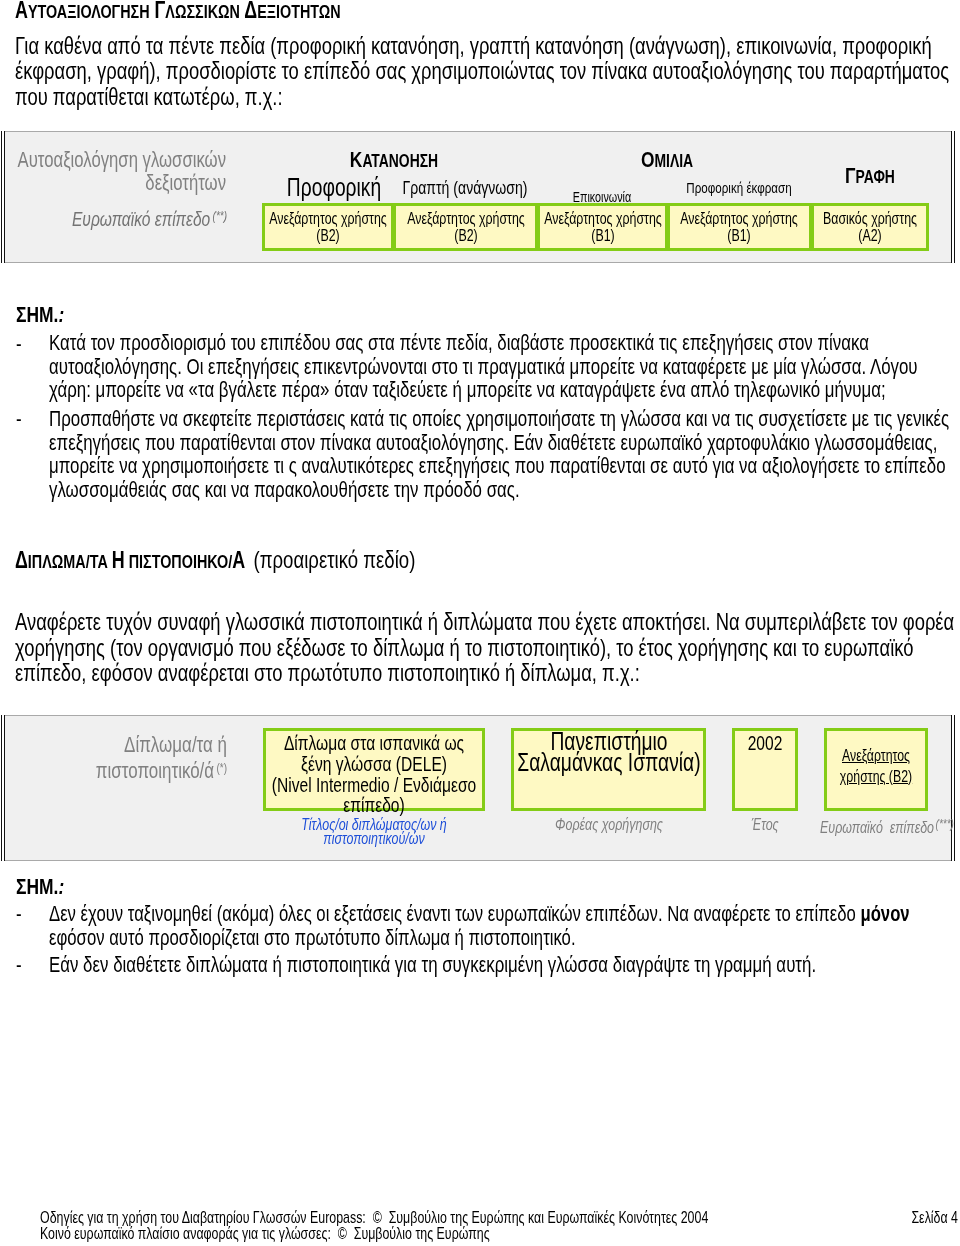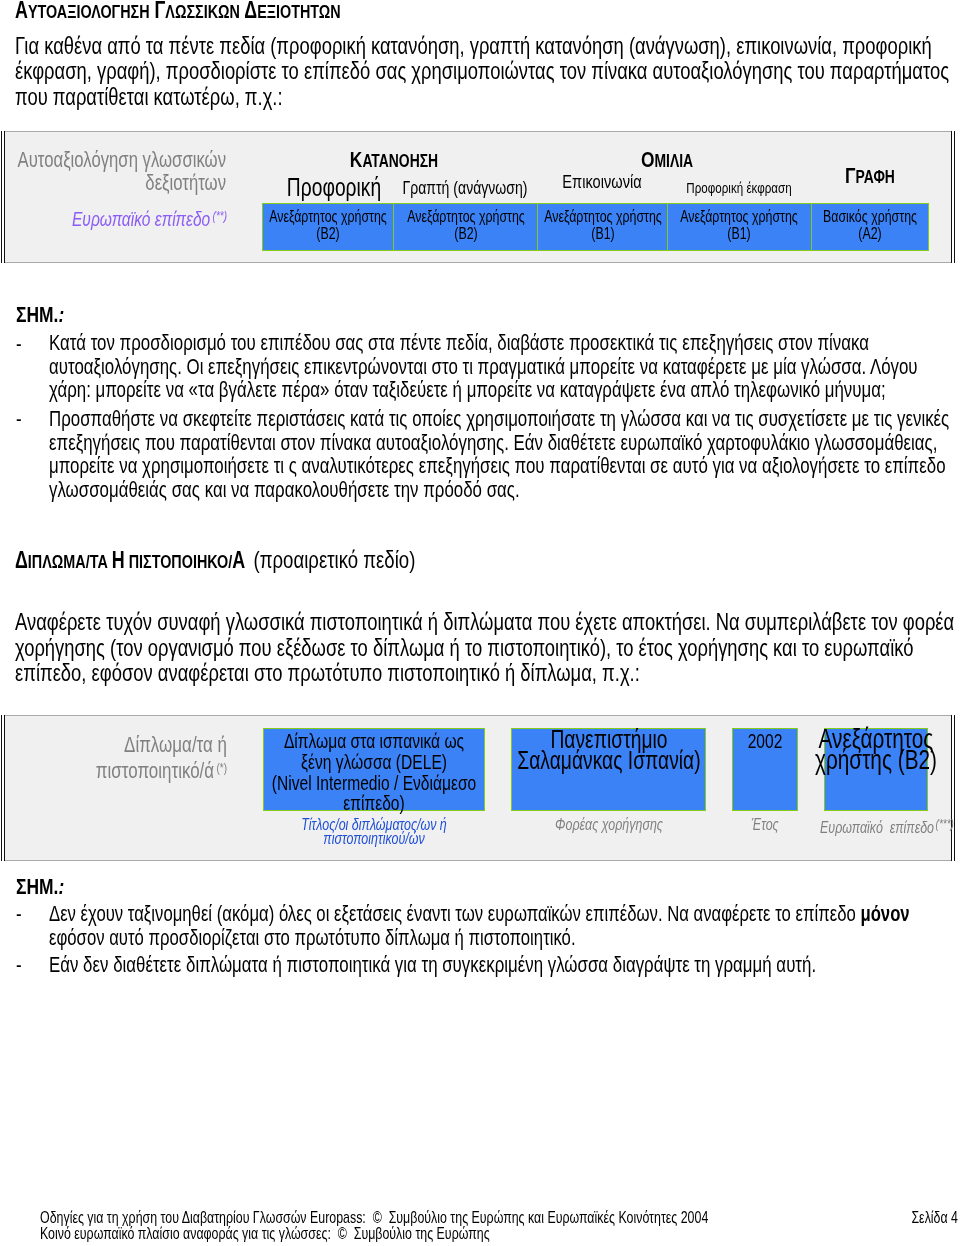--- a/index.html
+++ b/index.html
@@ -18,21 +18,21 @@
 
   .para{position:absolute;font-size:23.90px;line-height:25.4px;}
   .notepara{position:absolute;font-size:21.92px;line-height:23.45px;}
 
   .panel{position:absolute;background:#f0f0f0;border-top:1px solid #a9a9a9;border-bottom:1px solid #a9a9a9;}
   .panel::before{content:"";position:absolute;left:-4px;top:-1px;bottom:-1px;width:1px;background:#111;}
   .panel::after{content:"";position:absolute;left:-1px;top:-1px;bottom:-1px;width:1px;background:#111;}
   .pright::before{content:"";position:absolute;right:-4px;top:-1px;bottom:-1px;width:1px;background:#111;}
   .pright::after{content:"";position:absolute;right:-1px;top:-1px;bottom:-1px;width:1px;background:#111;}
 
-  .cell{position:absolute;box-sizing:border-box;border:1px solid #84cc16;background:#3b82f6;}
+  .cell{position:absolute;box-sizing:border-box;border:3px solid #84cc16;background:#fef9c3;}
   .note-label{position:absolute;font-weight:bold;font-size:22.65px;}
   .dash{position:absolute;font-size:21.92px;line-height:23.45px;}
   .ftr{position:absolute;font-size:16.10px;}
   .sup{font-size:12.99px;vertical-align:6px;padding-left:3px;}
   .cellinner{text-align:center;}
   .supc{font-size:13px;vertical-align:5px;padding-left:2px;}
 </style>
 </head>
 <body>
 
@@ -50,21 +50,21 @@
 
   <div style="position:absolute;left:0;top:149.3px;width:226.3px;text-align:right;font-size:21.71px;line-height:22.5px;color:#808080;">
     <div>
         <span class="sqr">Αυτοαξιολόγηση γλωσσικών</span>
       </div>
     <div>
         <span class="sqr">δεξιοτήτων</span>
       </div>
   </div>
 
-  <div style="position:absolute;left:0;top:204.5px;width:227.3px;text-align:right;font-size:20.26px;line-height:22px;color:#8b5cf6;font-style:italic;">
+  <div style="position:absolute;left:0;top:204.5px;width:227.3px;text-align:right;font-size:20.26px;line-height:22px;color:#737373;font-style:italic;">
       <span class="sqr"><span>Ευρωπαϊκό επίπεδο</span><span class="sup">(**)</span></span>
     </div>
 
   <div style="position:absolute;left:256.5px;top:150px;width:275.2px;text-align:center;font-weight:bold;line-height:20px;">
       <span class="sqc"><span style="font-size:22.55px">Κ</span><span style="font-size:18.08px">ΑΤΑΝΟΗΣΗ</span></span>
     </div>
 
   <div style="position:absolute;left:530.4px;top:150px;width:273.4px;text-align:center;font-weight:bold;line-height:20px;">
       <span class="sqc"><span style="font-size:22.55px">Ο</span><span style="font-size:18.08px">ΜΙΛΙΑ</span></span>
     </div>
@@ -74,21 +74,21 @@
     </div>
 
   <div style="position:absolute;left:268px;top:178px;width:131.4px;text-align:center;font-size:25px;line-height:19px;">
       <span class="sqc">Προφορική</span>
     </div>
 
   <div style="position:absolute;left:393.4px;top:178px;width:143.8px;text-align:center;font-size:18.28px;line-height:19px;">
       <span class="sqc">Γραπτή (ανάγνωση)</span>
     </div>
 
-  <div style="position:absolute;left:537.2px;top:172px;width:129.8px;text-align:center;font-size:19px;line-height:19px;">
+  <div style="position:absolute;left:537.2px;top:188px;width:129.8px;text-align:center;font-size:14px;line-height:19px;">
       <span class="sqc">Επικοινωνία</span>
     </div>
 
   <div style="position:absolute;left:667.0px;top:178px;width:143.6px;text-align:center;font-size:15.08px;line-height:19px;">
       <span class="sqc">Προφορική έκφραση</span>
     </div>
 
   <div class="cell" style="left:262.0px;top:202.5px;width:132.4px;height:48px;">
     <div class="cellinner" style="font-size:16.10px;line-height:17.9px;padding-top:4px;">
       <div>
@@ -209,21 +209,21 @@
 
   <div class="cell" style="left:732.3px;top:728.4px;width:65.3px;height:83px;">
     <div class="cellinner" style="font-size:20.26px;line-height:20.6px;padding-top:1.5px;">
         <div>
           <span class="sqc">2002</span>
         </div>
       </div>
   </div>
 
   <div class="cell" style="left:823.6px;top:728.4px;width:104.4px;height:83px;">
-    <div class="cellinner" style="font-size:27px;line-height:20.6px;padding-top:0;">
+    <div class="cellinner" style="font-size:16px;line-height:20.6px;padding-top:15px;text-decoration:underline;">
         <div>
           <span class="sqc">Ανεξάρτητος</span>
         </div>
         <div>
           <span class="sqc">χρήστης (B2)</span>
         </div>
       </div>
   </div>
 
   <div style="position:absolute;left:263.2px;top:816.5px;width:221.7px;text-align:center;font-size:16.21px;line-height:14.4px;font-style:italic;color:#1d4ed8;">

